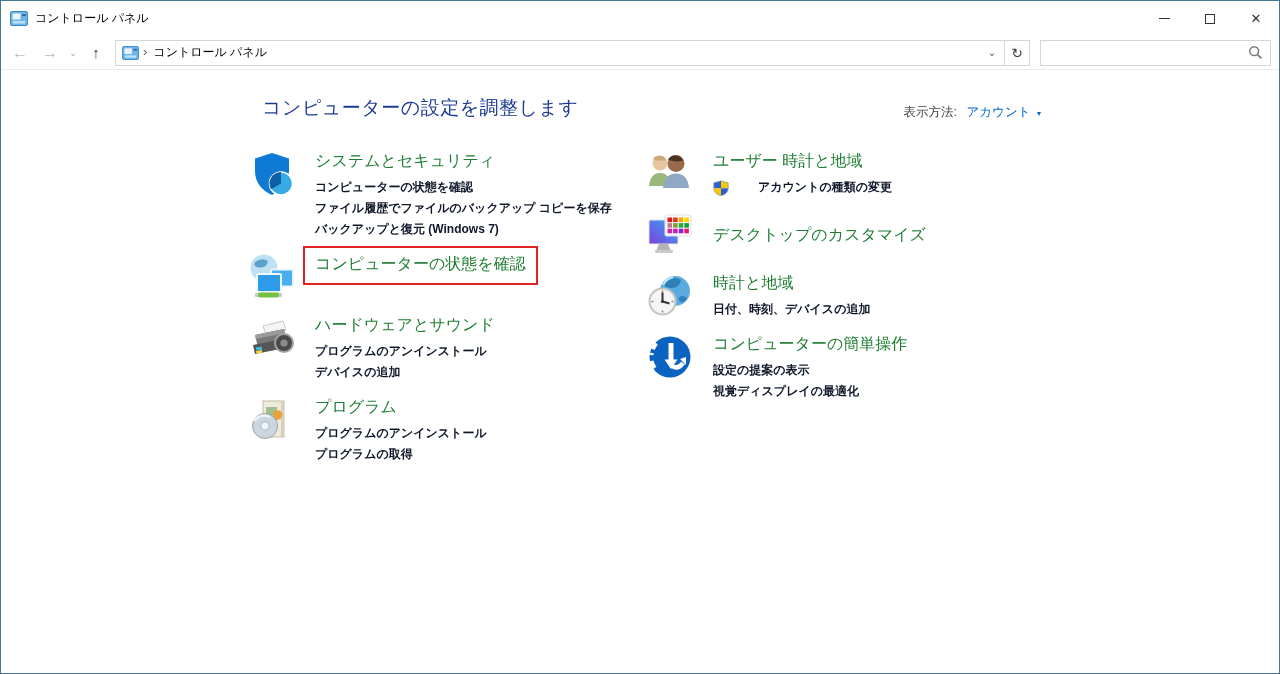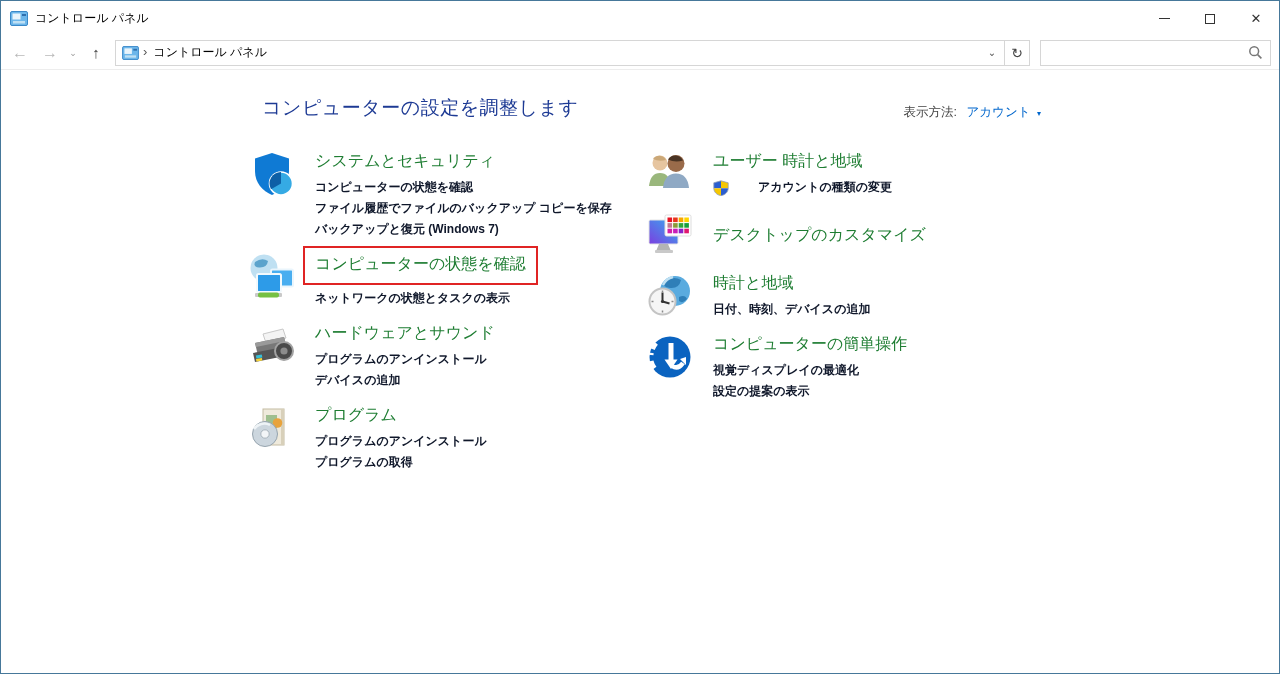--- a/index.html
+++ b/index.html
@@ -169,21 +169,20 @@
             <path d="M22 18 q5 -2 6 2 q-3 4 -6 2 Z" fill="#5ba3cc"></path>
             <rect x="23" y="16.5" width="22" height="17" rx="1.5" fill="#49aef0" stroke="#eaf5fc" stroke-width="2"></rect>
             <rect x="9" y="21" width="24" height="18" rx="1.5" fill="#2d9be8" stroke="#f2f9fd" stroke-width="2"></rect>
             <rect x="7" y="40" width="5" height="4" rx="1" fill="#c9c9c9"></rect>
             <rect x="29" y="40" width="5" height="4" rx="1" fill="#c9c9c9"></rect>
             <rect x="10" y="39.5" width="21" height="5" rx="2" fill="#76c043"></rect>
           </svg>
         </span>
         <div class="section-body">
           <a href="#" class="cat-title highlighted">コンピューターの状態を確認</a><br>
-          <a href="#" class="task">ネットワークの状態とタスクの表示</a>
         </div>
       </div>
 
       <div class="section">
         <span class="section-icon">
           <svg viewBox="0 0 48 48" width="48" height="48">
             <polygon points="15,12 35,7 38,16 18,21" fill="#f4f4f4" stroke="#c9c9c9"></polygon>
             <path d="M7 21 L36 15 L40 31 L11 38 Z" fill="#787878"></path>
             <path d="M7 21 L36 15 L37 19 L8 25 Z" fill="#9a9a9a"></path>
             <path d="M5 31 L30 26 L32 35 L7 40 Z" fill="#555"></path>
@@ -320,20 +319,20 @@
             <path d="M10 10 a20 20 0 0 0 -5 12" fill="none" stroke="#fff" stroke-width="5" stroke-dasharray="7 4"></path>
             <path d="M5 28 a20 20 0 0 0 6 10" fill="none" stroke="#fff" stroke-width="5" stroke-dasharray="8 4"></path>
             <line x1="25" y1="10" x2="25" y2="28" stroke="#fff" stroke-width="5"></line>
             <polygon points="25,36 18.5,26.5 31.5,26.5" fill="#fff"></polygon>
             <path d="M26 33 q6 4 11 -3" fill="none" stroke="#fff" stroke-width="4.5"></path>
             <polygon points="40,32 34,26 40,24" fill="#fff"></polygon>
           </svg>
         </span>
         <div class="section-body">
           <a href="#" class="cat-title">コンピューターの簡単操作</a><br>
+          <a href="#" class="task">設定の提案の表示</a>
           <a href="#" class="task">視覚ディスプレイの最適化</a>
-          <a href="#" class="task">設定の提案の表示</a>
         </div>
       </div>
 
     </div>
   </div>
 </div>
 
 </body></html>

